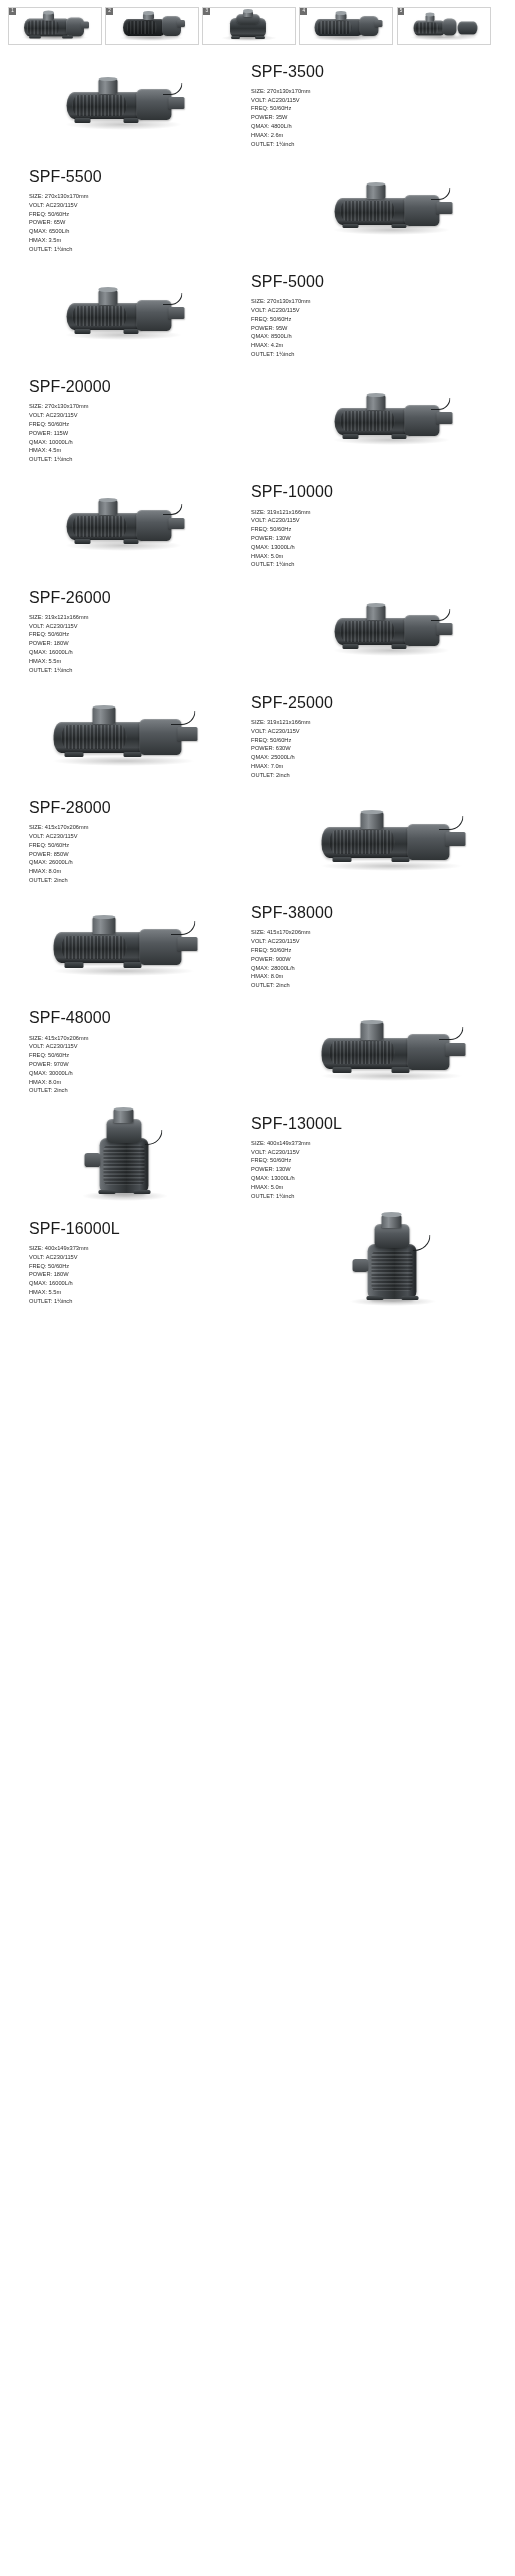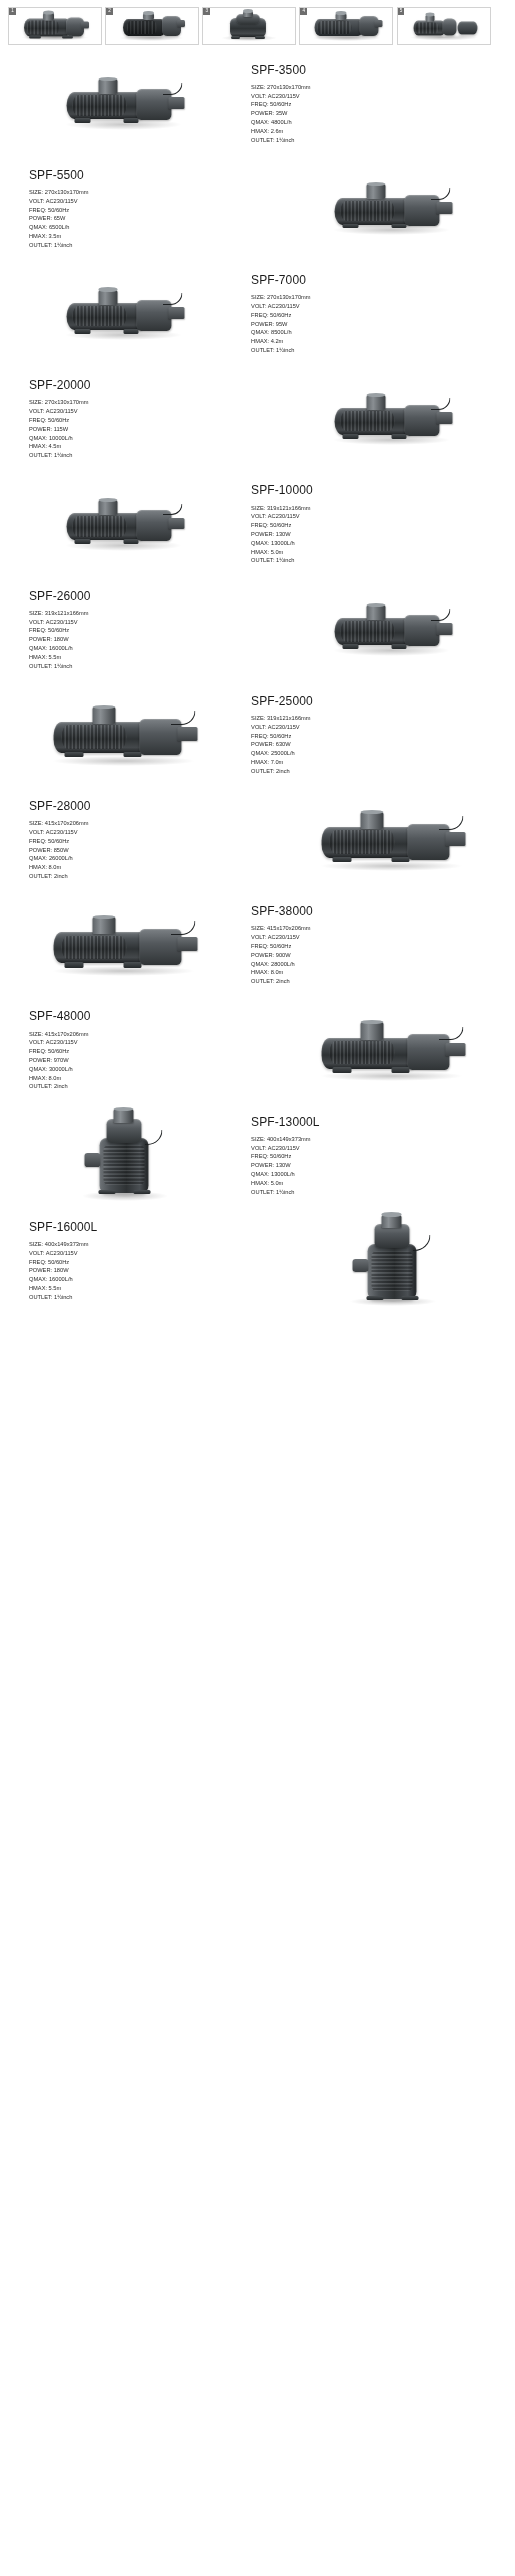--- a/index.html
+++ b/index.html
@@ -71,21 +71,21 @@
     position: relative;
   }
   .info-cell {
     flex: 1 1 auto;
     padding-top: 8.2px;
   }
   .row.img-left .info-cell { padding-left: 4.1px; }
   .row.img-right .info-cell { padding-left: 29px; }
 
   .model {
-    font-size: 12px;
+    font-size: 16px;
     color: #1a1a1a;
     margin: 0 0 6.2px 0;
     font-weight: normal;
     letter-spacing: 0.1px;
   }
   .specs {
     list-style: none;
     margin: 0;
     padding: 0;
   }
@@ -326,21 +326,21 @@
               <span class="fins" style="left:13px;top:19px;width:54px;height:20.4px;"></span>
               <span class="head" style="left:77px;top:13px;width:35px;height:31px;"></span>
               <span class="inlet" style="left:39px;top:2.7px;width:19.3px;height:15px;"></span>
               <span class="outlet" style="left:109px;top:20.4px;width:16.7px;height:11.8px;"></span>
               <span class="foot" style="left:15.5px;top:42px;width:15.5px;height:4.8px;"></span>
               <span class="foot" style="left:64px;top:42px;width:15.5px;height:4.8px;"></span>
               <span class="cord" style="left:103px;top:6.4px;width:20.6px;height:11.8px;"></span>
             </span>
           </div>
           <div class="info-cell">
-            <h2 class="model">SPF-7000</h2>
+            <h2 class="model">SPF-5000</h2>
             <ul class="specs">
               <li><span class="k">SIZE:</span> <span class="v">270x130x170mm</span></li>
               <li><span class="k">VOLT:</span> <span class="v">AC230/115V</span></li>
               <li><span class="k">FREQ:</span> <span class="v">50/60Hz</span></li>
               <li><span class="k">POWER:</span> <span class="v">95W</span></li>
               <li><span class="k">QMAX:</span> <span class="v">8500L/h</span></li>
               <li><span class="k">HMAX:</span> <span class="v">4.2m</span></li>
               <li><span class="k">OUTLET:</span> <span class="v">1½inch</span></li>
             </ul>
           </div>

